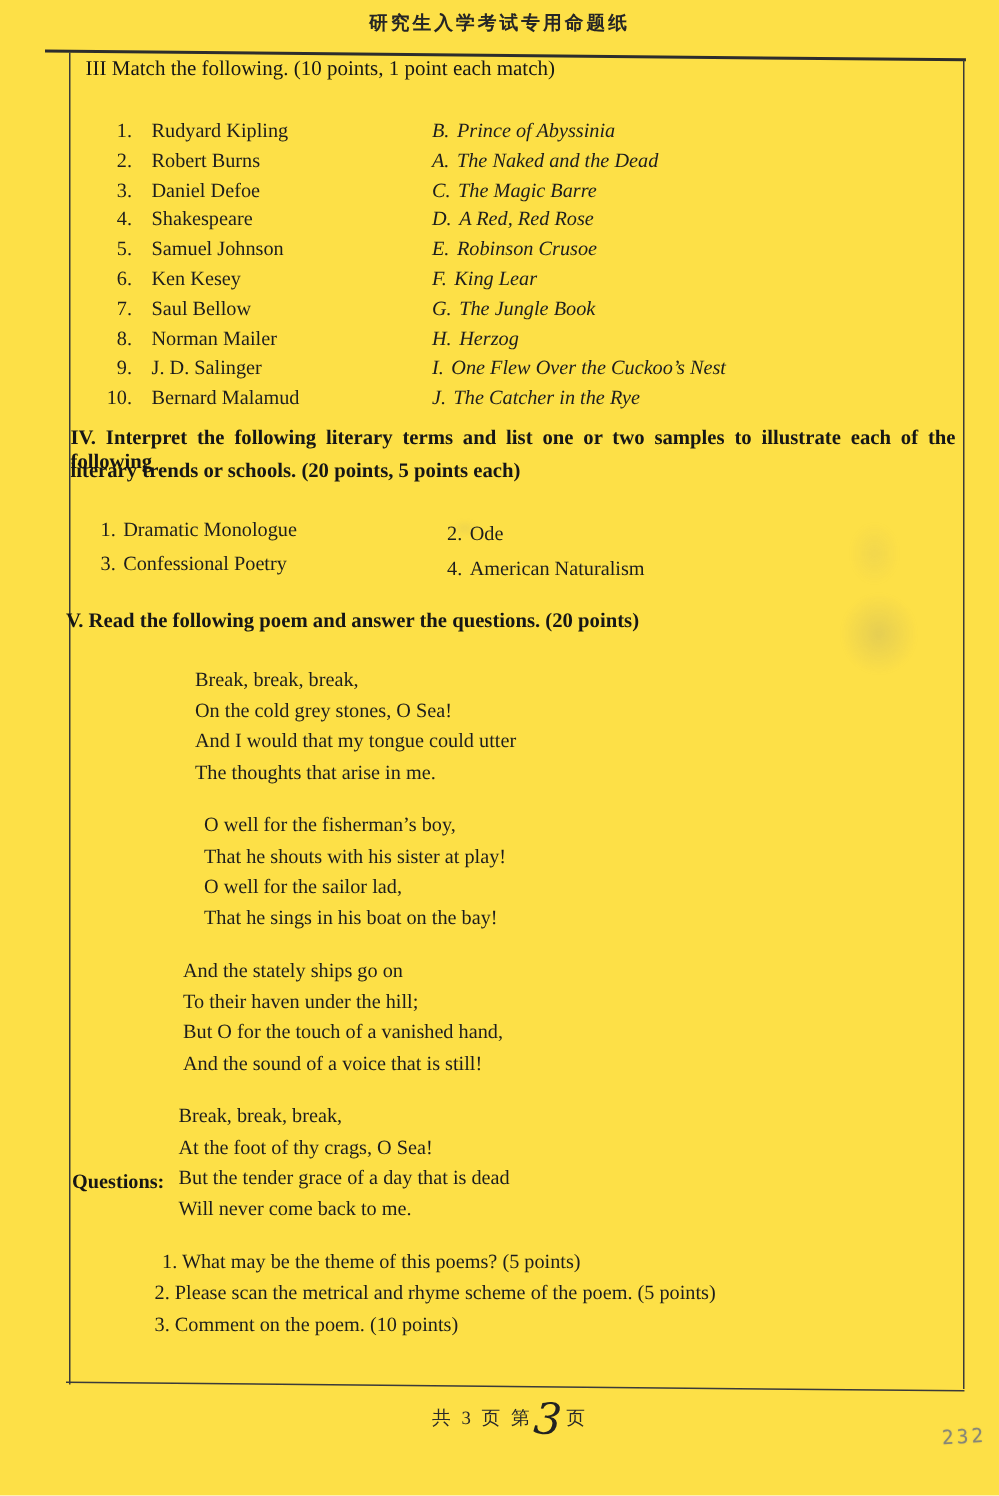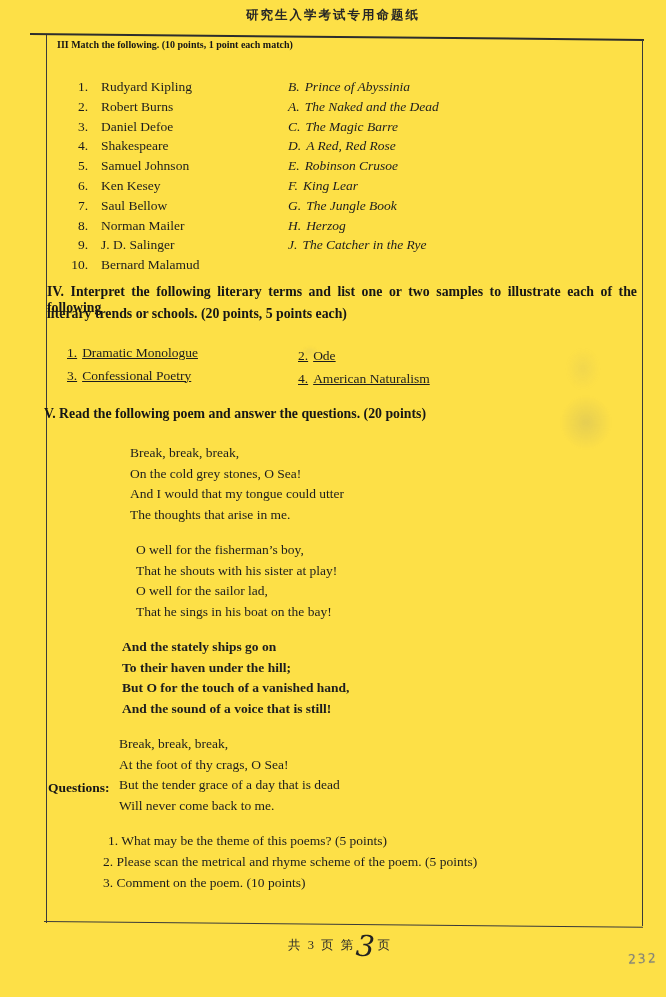--- a/index.html
+++ b/index.html
@@ -18,45 +18,45 @@
     position:absolute;left:30px;top:33px;width:614px;height:0;
     border-top:2px solid #2d2d2d;transform:rotate(0.55deg);transform-origin:left center;
   }
   .border-left{position:absolute;left:46px;top:35px;width:0;height:888px;border-left:1.4px solid #3a3a3a;}
   .border-right{position:absolute;left:642px;top:40px;width:0;height:886px;border-left:1.4px solid #3a3a3a;}
   .bottom-rule{
     position:absolute;left:44px;top:921px;width:599px;height:0;
     border-top:1.3px solid #3a3a3a;transform:rotate(0.55deg);transform-origin:left center;
   }
   
-  .s3-heading{position:absolute;left:57px;top:39px;font-size:10px;font-weight:700;color:#161616;}
+  .s3-heading{position:absolute;left:57px;top:39px;font-size:14px;font-weight:400;color:#161616;}
   .author-list{position:absolute;left:60px;top:77px;line-height:19.8px;font-size:13.5px;}
   .author-row{display:flex;}
   .author-row .num{width:28px;text-align:right;margin-right:13px;}
   .works-list{position:absolute;left:288px;top:77px;line-height:19.8px;font-size:13.5px;font-style:italic;}
   .work-row .letter{margin-right:5px;}
   
   .s4-line1{
     position:absolute;left:47px;top:284px;width:590px;
     font-size:13.8px;font-weight:700;color:#161616;
     text-align:justify;text-align-last:justify;white-space:normal;
   }
   .s4-line2{position:absolute;left:47px;top:306px;font-size:13.8px;font-weight:700;color:#161616;}
   .terms-grid{
     position:absolute;left:67px;top:345px;display:grid;
-    grid-template-columns:231px auto;grid-auto-rows:22.5px;font-size:13.5px;text-decoration:underline;
+    grid-template-columns:231px auto;grid-auto-rows:22.5px;font-size:13.5px;
   }
   .term-cell .num{margin-right:5px;}
   .term-cell:nth-child(even){position:relative;top:3px;}
   
   .s5-heading{position:absolute;left:44px;top:406px;font-size:13.8px;font-weight:700;color:#161616;}
   .stanza{position:absolute;font-size:13.5px;line-height:20.5px;}
   .stanza1{left:130px;top:443px;}
   .stanza2{left:136px;top:540px;}
-  .stanza3{left:122px;top:637px;font-weight:bold;}
+  .stanza3{left:122px;top:637px;}
   .stanza4{left:119px;top:734px;}
   .questions-label{position:absolute;left:48px;top:780px;font-size:13.5px;font-weight:700;color:#161616;}
   .question-list{position:absolute;left:103px;top:830px;font-size:13.5px;line-height:21.2px;}
   .question-list .q1{padding-left:5px;}
   
   .footer{
     position:absolute;left:288px;top:937px;display:flex;align-items:flex-start;
     font-size:12.5px;color:#2a2a2a;letter-spacing:2px;
     font-family:"Liberation Serif","DejaVu Sans",serif;
   }
@@ -138,20 +138,21 @@
 
   <div class="works-list">
     <div class="work-row"><span class="letter">B.</span><span>Prince of Abyssinia</span></div>
     <div class="work-row"><span class="letter">A.</span><span>The Naked and the Dead</span></div>
     <div class="work-row"><span class="letter">C.</span><span>The Magic Barre</span></div>
     <div class="work-row"><span class="letter">D.</span><span>A Red, Red Rose</span></div>
     <div class="work-row"><span class="letter">E.</span><span>Robinson Crusoe</span></div>
     <div class="work-row"><span class="letter">F.</span><span>King Lear</span></div>
     <div class="work-row"><span class="letter">G.</span><span>The Jungle Book</span></div>
     <div class="work-row"><span class="letter">H.</span><span>Herzog</span></div>
+    <div class="work-row"><span class="letter">I.</span><span>One Flew Over the Cuckoo’s Nest</span></div>
     <div class="work-row"><span class="letter">J.</span><span>The Catcher in the Rye</span></div>
   </div>
 
   <div class="s4-line1">IV. Interpret the following literary terms and list one or two samples to illustrate each of the following</div>
   <div class="s4-line2">literary trends or schools. (20 points, 5 points each)</div>
 
   <div class="terms-grid">
     <div class="term-cell"><span class="num">1.</span><span>Dramatic Monologue</span></div>
     <div class="term-cell"><span class="num">2.</span><span>Ode</span></div>
     <div class="term-cell"><span class="num">3.</span><span>Confessional Poetry</span></div>

